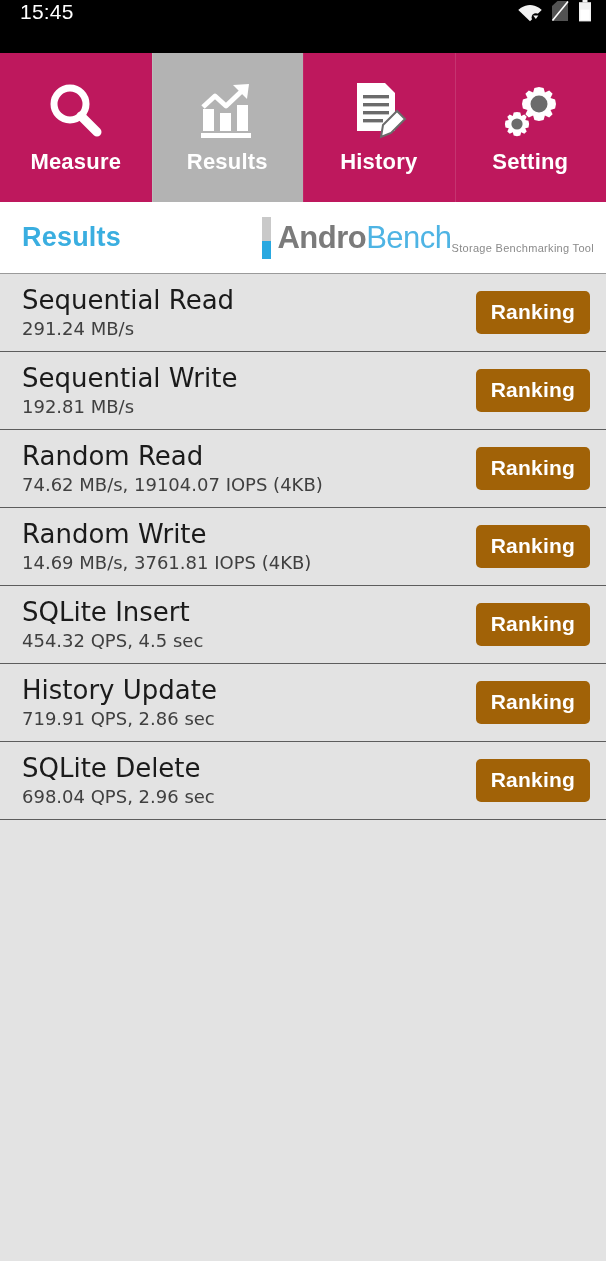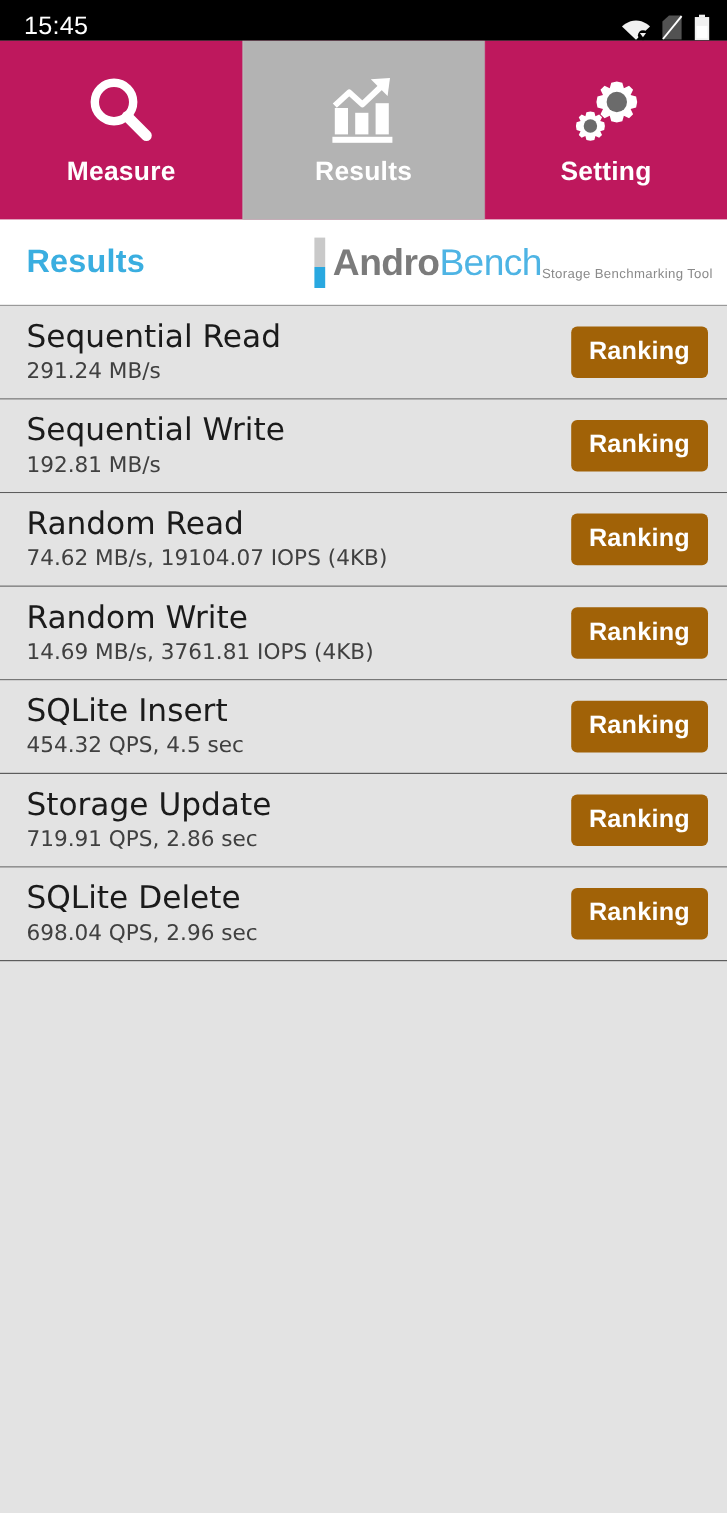--- a/index.html
+++ b/index.html
@@ -5,22 +5,22 @@
   * { margin:0; padding:0; box-sizing:border-box; }
   html, body {
     width:606px; height:1261px;
     background:#e3e3e3;
     font-family:"DejaVu Sans", sans-serif;
     overflow:hidden;
   }
 
   
   .statusbar{
-    height:34px; background:#000; color:#fff;
-    display:flex; align-items:flex-end;
+    height:53px; background:#000; color:#fff;
+    display:flex; align-items:flex-start;
     padding:0 14px 0 20px;
   }
   .status-time{ font-size:21px; letter-spacing:.2px; font-family:"Liberation Sans", sans-serif;}
   .status-icons{ margin-left:auto; display:flex; align-items:flex-end; gap:9px; }
 
   
   .tabbar{ height:149px; display:flex; background:#be185d; }
   .tab{
     flex:1 1 0; position:relative;
     display:flex; flex-direction:column;
@@ -144,20 +144,33 @@
         <rect x="25" y="34" width="11" height="18" fill="#ffffff"></rect>
         <rect x="42" y="26" width="11" height="26" fill="#ffffff"></rect>
         <rect x="6" y="54" width="50" height="5" fill="#ffffff"></rect>
         <path d="M8 28 L20 17 L31 27 L50 9" fill="none" stroke="#ffffff" stroke-width="5" stroke-linejoin="round"></path>
         <path d="M38 6 L54 5 L52 20 Z" fill="#ffffff"></path>
       </svg>
     </span>
     <span class="tab-label">Results</span>
   </div>
 
+  <div class="tab">
+    <span class="tab-icon">
+      <svg width="64" height="64" viewBox="0 0 64 64">
+        <path d="M10 4 H38 L48 14 V52 H10 Z" fill="#ffffff"></path>
+        <rect x="16" y="16" width="26" height="3.4" fill="#6b6b6b"></rect>
+        <rect x="16" y="24" width="26" height="3.4" fill="#6b6b6b"></rect>
+        <rect x="16" y="32" width="26" height="3.4" fill="#6b6b6b"></rect>
+        <rect x="16" y="40" width="20" height="3.4" fill="#6b6b6b"></rect>
+        <path d="M36 46 L50 32 L58 40 L44 54 L34 58 Z" fill="#ffffff" stroke="#6b6b6b" stroke-width="2"></path>
+      </svg>
+    </span>
+    <span class="tab-label">History</span>
+  </div>
 
   <div class="tab">
     <span class="tab-icon">
       <svg width="64" height="64" viewBox="0 0 64 64">
         <g fill="#ffffff">
           <path d="M41 8 l4.6 .9 1.3 4.6 4.3-2.1 3.4 3.3 -2.1 4.4 4.6 1.3 .9 4.6 -.9 4.6 -4.6 1.3 2.1 4.4 -3.4 3.3 -4.3-2.1 -1.3 4.6 -4.6 .9 -4.6-.9 -1.3-4.6 -4.3 2.1 -3.4-3.3 2.1-4.4 -4.6-1.3 -.9-4.6 .9-4.6 4.6-1.3 -2.1-4.4 3.4-3.3 4.3 2.1 1.3-4.6 Z"></path>
         </g>
         <circle cx="41" cy="25" r="8.5" fill="#6b6b6b"></circle>
         <g fill="#ffffff">
           <path d="M19 33 l3.3 .6 .9 3.3 3.1-1.5 2.4 2.4 -1.5 3.1 3.3 .9 .6 3.3 -.6 3.3 -3.3 .9 1.5 3.1 -2.4 2.4 -3.1-1.5 -.9 3.3 -3.3 .6 -3.3-.6 -.9-3.3 -3.1 1.5 -2.4-2.4 1.5-3.1 -3.3-.9 -.6-3.3 .6-3.3 3.3-.9 -1.5-3.1 2.4-2.4 3.1 1.5 .9-3.3 Z"></path>
@@ -211,21 +224,21 @@
     </div>
     <div class="row">
       <div class="row-texts">
         <div class="row-title">SQLite Insert</div>
         <div class="row-sub">454.32 QPS, 4.5 sec</div>
       </div>
       <button class="rank-btn">Ranking</button>
     </div>
     <div class="row">
       <div class="row-texts">
-        <div class="row-title">Storage Update</div>
+        <div class="row-title">History Update</div>
         <div class="row-sub">719.91 QPS, 2.86 sec</div>
       </div>
       <button class="rank-btn">Ranking</button>
     </div>
     <div class="row">
       <div class="row-texts">
         <div class="row-title">SQLite Delete</div>
         <div class="row-sub">698.04 QPS, 2.96 sec</div>
       </div>
       <button class="rank-btn">Ranking</button>

